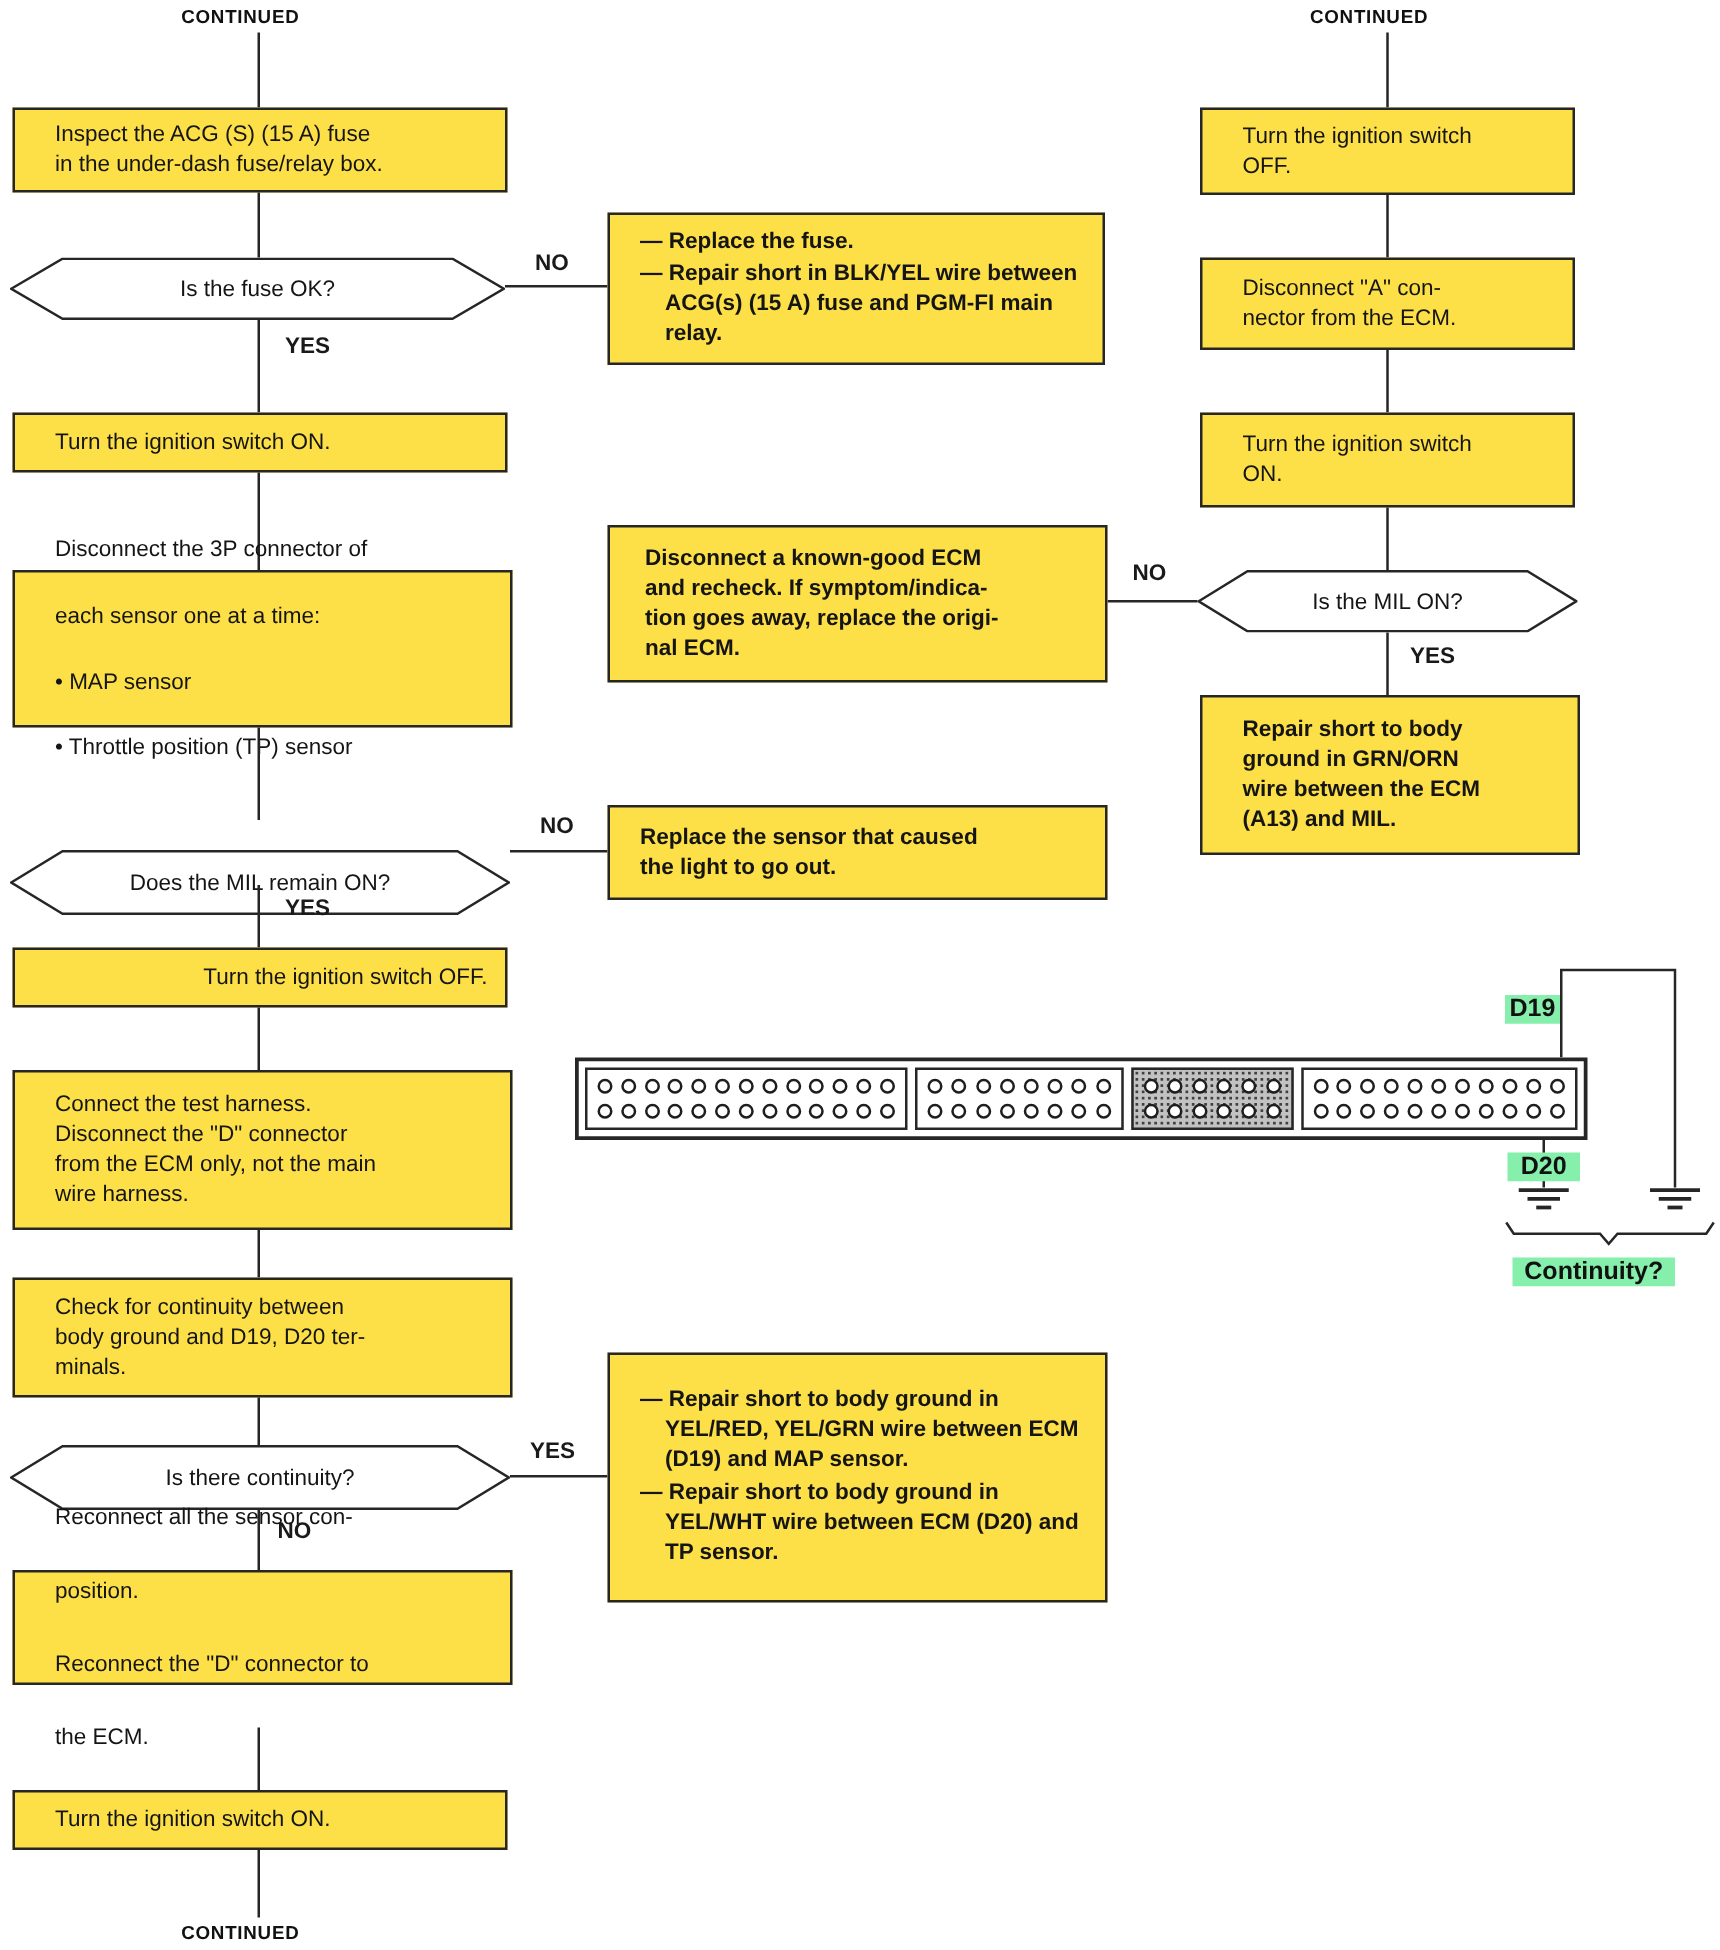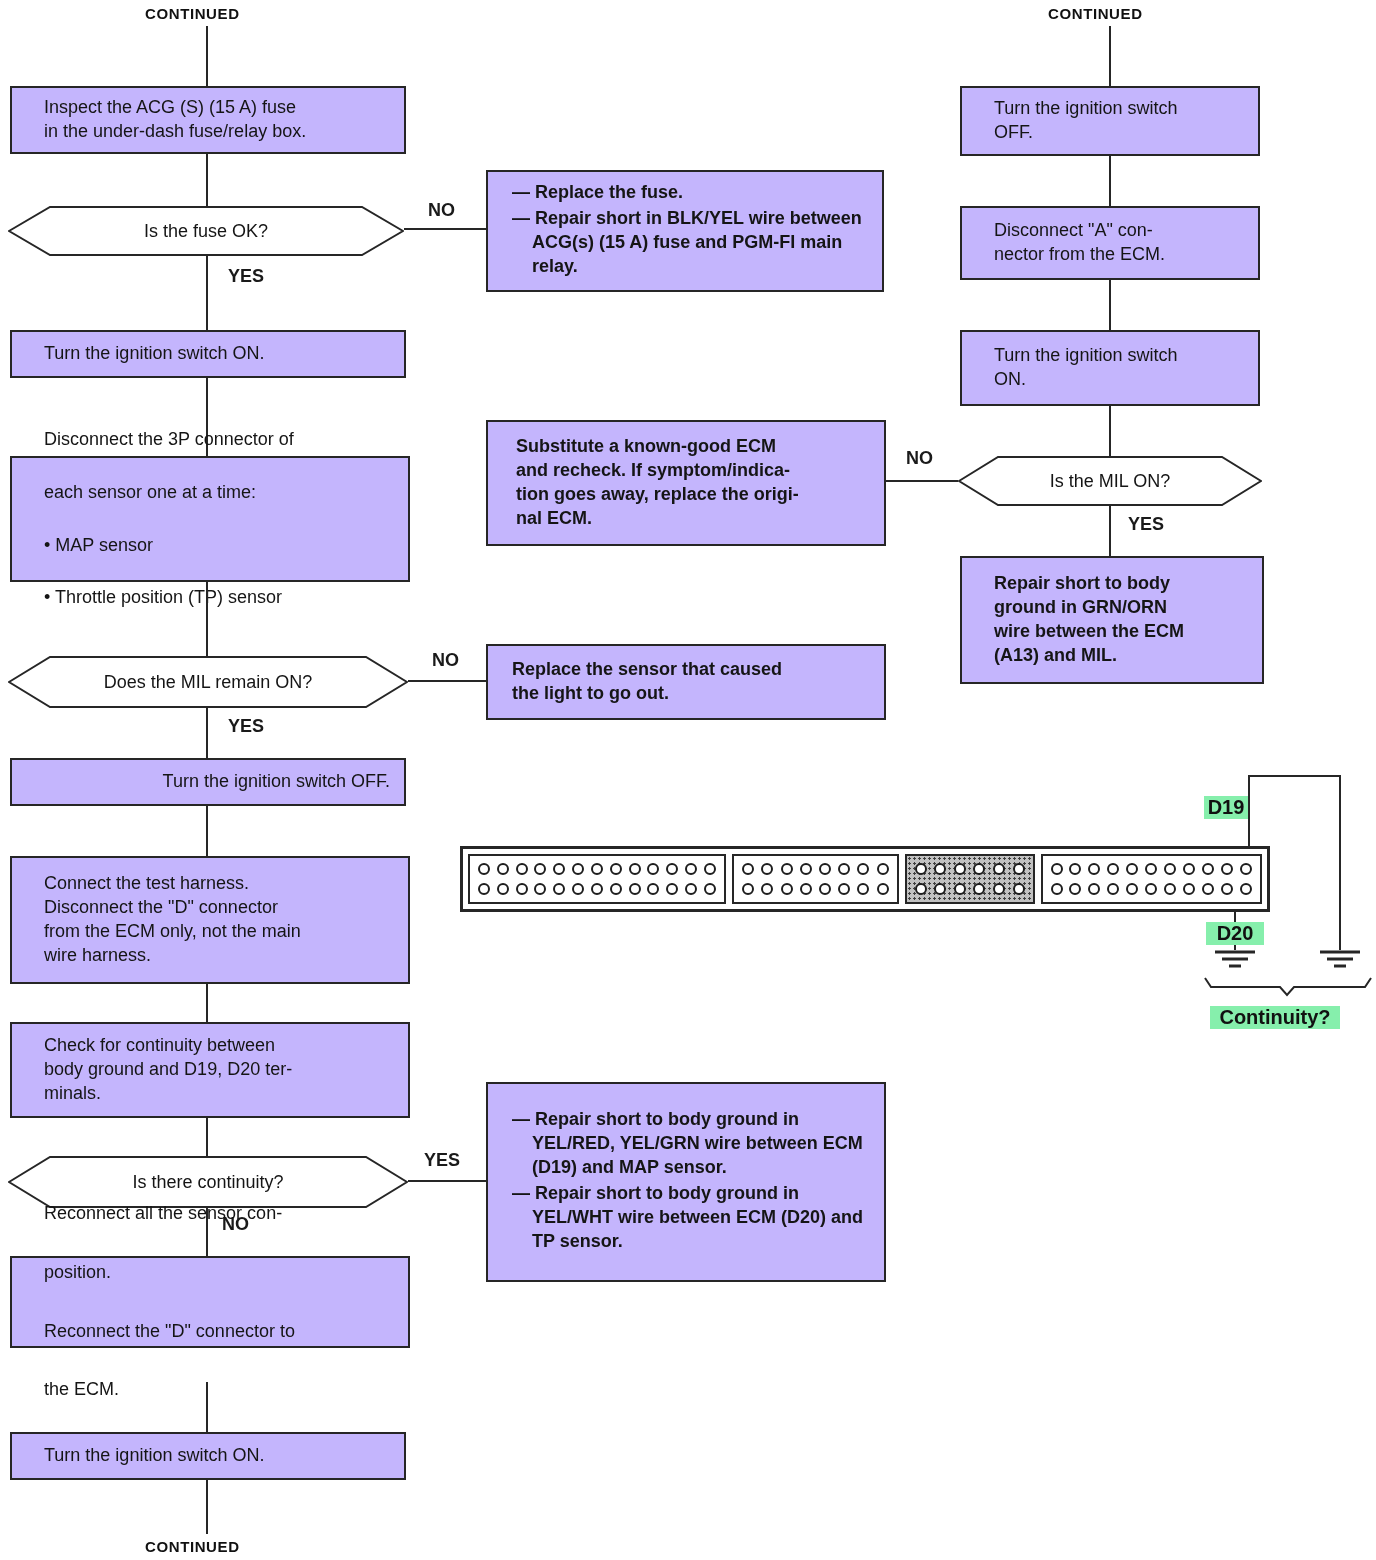--- a/index.html
+++ b/index.html
@@ -3,21 +3,21 @@
 <meta charset="utf-8">
 <style>
   * { margin:0; padding:0; box-sizing:border-box; }
   html,body { background:#ffffff; }
   body {
     width:1376px; height:1560px; position:relative;
     font-family:"Liberation Sans", sans-serif;
     color:#151515;
   }
   .pbox {
-    position:absolute; border:2px solid #262626; background:#c4b5fd;
+    position:absolute; border:2px solid #262626; background:#fde047;
     font-size:18px; line-height:1.33;
     display:flex; flex-direction:column; justify-content:center;
     padding:10px 14px 10px 32px;
   }
   .pbox.bold { font-weight:700; }
   .pbox .line { display:block; }
   .hang { text-indent:-20px; padding-left:20px; margin-bottom:2px; }
   .vline { position:absolute; width:2px; background:#262626; }
   .hline { position:absolute; height:2px; background:#262626; }
   .branch-label { position:absolute; font-size:18px; font-weight:700; color:#1a1a1a; }
@@ -86,21 +86,21 @@
 
 <div class="pbox" style="left:10px; top:456px; width:400px; height:126px;gap:29px;">
   <span class="line">Disconnect the 3P connector of</span>
   <span class="line">each sensor one at a time:</span>
   <span class="line">• MAP sensor</span>
   <span class="line">• Throttle position (TP) sensor</span>
 </div>
 
 <div class="vline" style="left:206px; top:582px; height:74px;"></div>
 
-<div class="decision" style="left:8px; top:656px; width:400px; height:52px;">
+<div class="decision" style="left:8px; top:680px; width:400px; height:52px;">
   <svg viewBox="0 0 400 52" preserveAspectRatio="none">
     <polygon points="1,26 42,1 358,1 399,26 358,51 42,51" fill="#ffffff" stroke="#262626" stroke-width="2"></polygon>
   </svg>
   <div class="dlabel">Does the MIL remain ON?</div>
 </div>
 <div class="branch-label" style="left:432px; top:650px;">NO</div>
 <div class="hline" style="left:408px; top:680px; width:78px;"></div>
 <div class="branch-label" style="left:228px; top:716px;">YES</div>
 
 <div class="pbox bold" style="left:486px; top:644px; width:400px; height:76px; padding-left:24px;">
@@ -194,21 +194,21 @@
   <svg viewBox="0 0 304 50" preserveAspectRatio="none">
     <polygon points="1,25 40,1 264,1 303,25 264,49 40,49" fill="#ffffff" stroke="#262626" stroke-width="2"></polygon>
   </svg>
   <div class="dlabel">Is the MIL ON?</div>
 </div>
 <div class="branch-label" style="left:906px; top:448px;">NO</div>
 <div class="hline" style="left:886px; top:480px; width:72px;"></div>
 <div class="branch-label" style="left:1128px; top:514px;">YES</div>
 
 <div class="pbox bold" style="left:486px; top:420px; width:400px; height:126px; padding-left:28px;">
-  <span class="line">Substitute a known-good ECM</span>
+  <span class="line">Disconnect a known-good ECM</span>
   <span class="line">and recheck. If symptom/indica-</span>
   <span class="line">tion goes away, replace the origi-</span>
   <span class="line">nal ECM.</span>
 </div>
 
 <div class="vline" style="left:1109px; top:506px; height:50px;"></div>
 
 <div class="pbox bold" style="left:960px; top:556px; width:304px; height:128px;">
   <span class="line">Repair short to body</span>
   <span class="line">ground in GRN/ORN</span>

